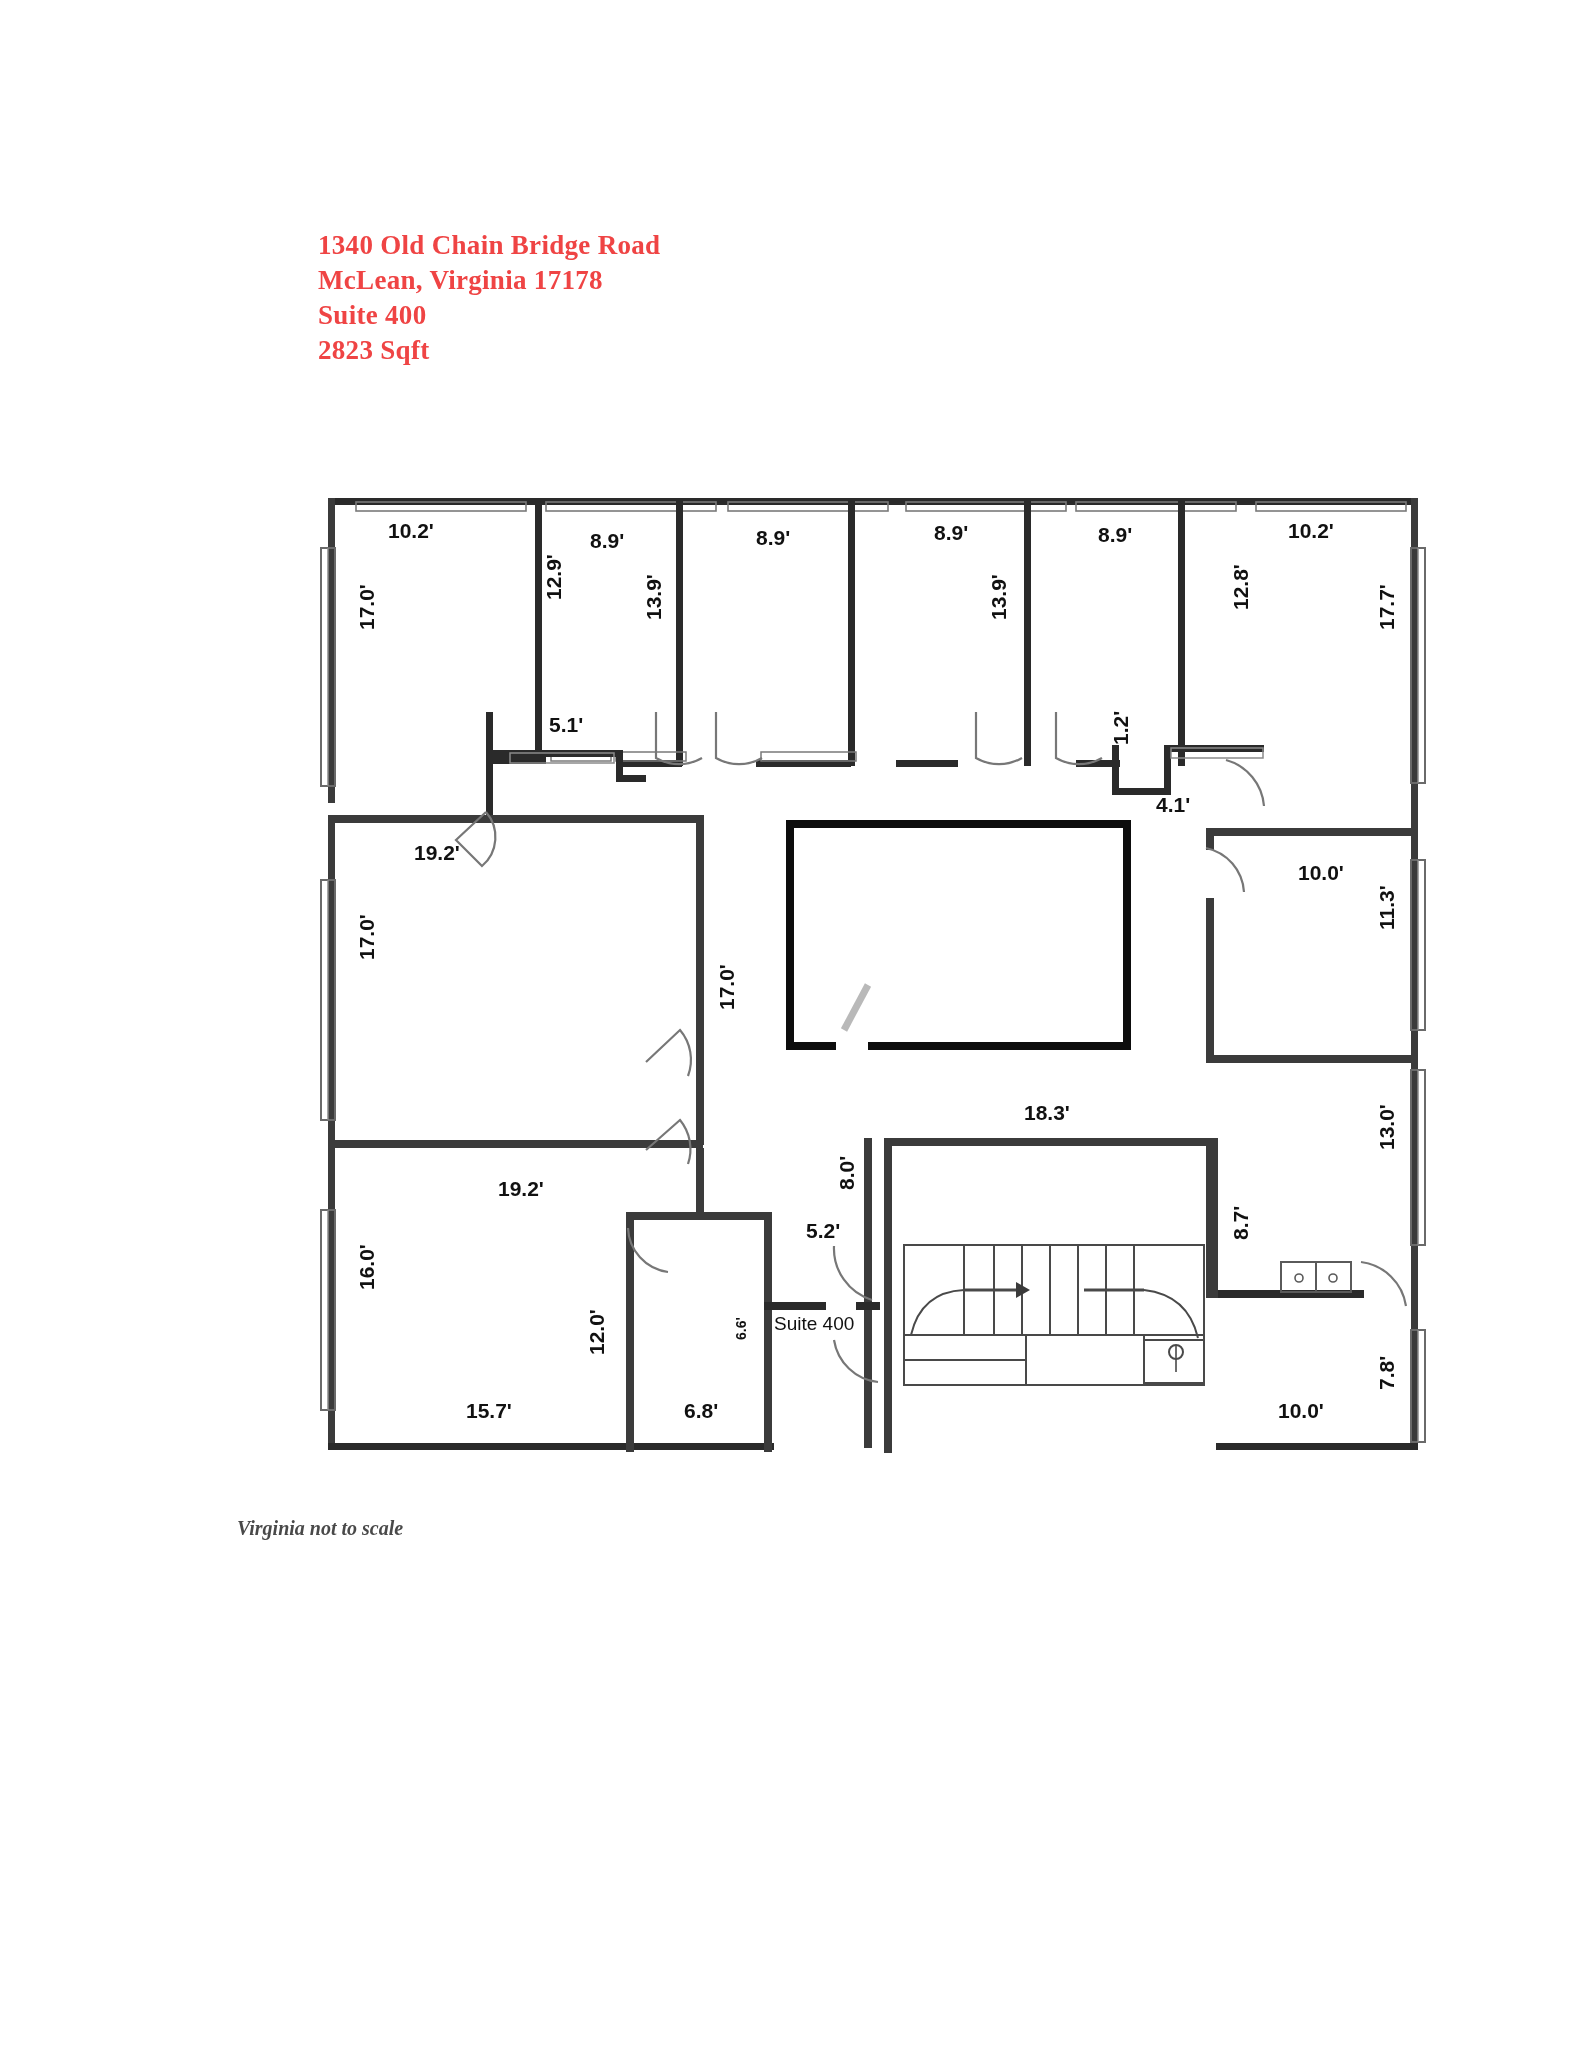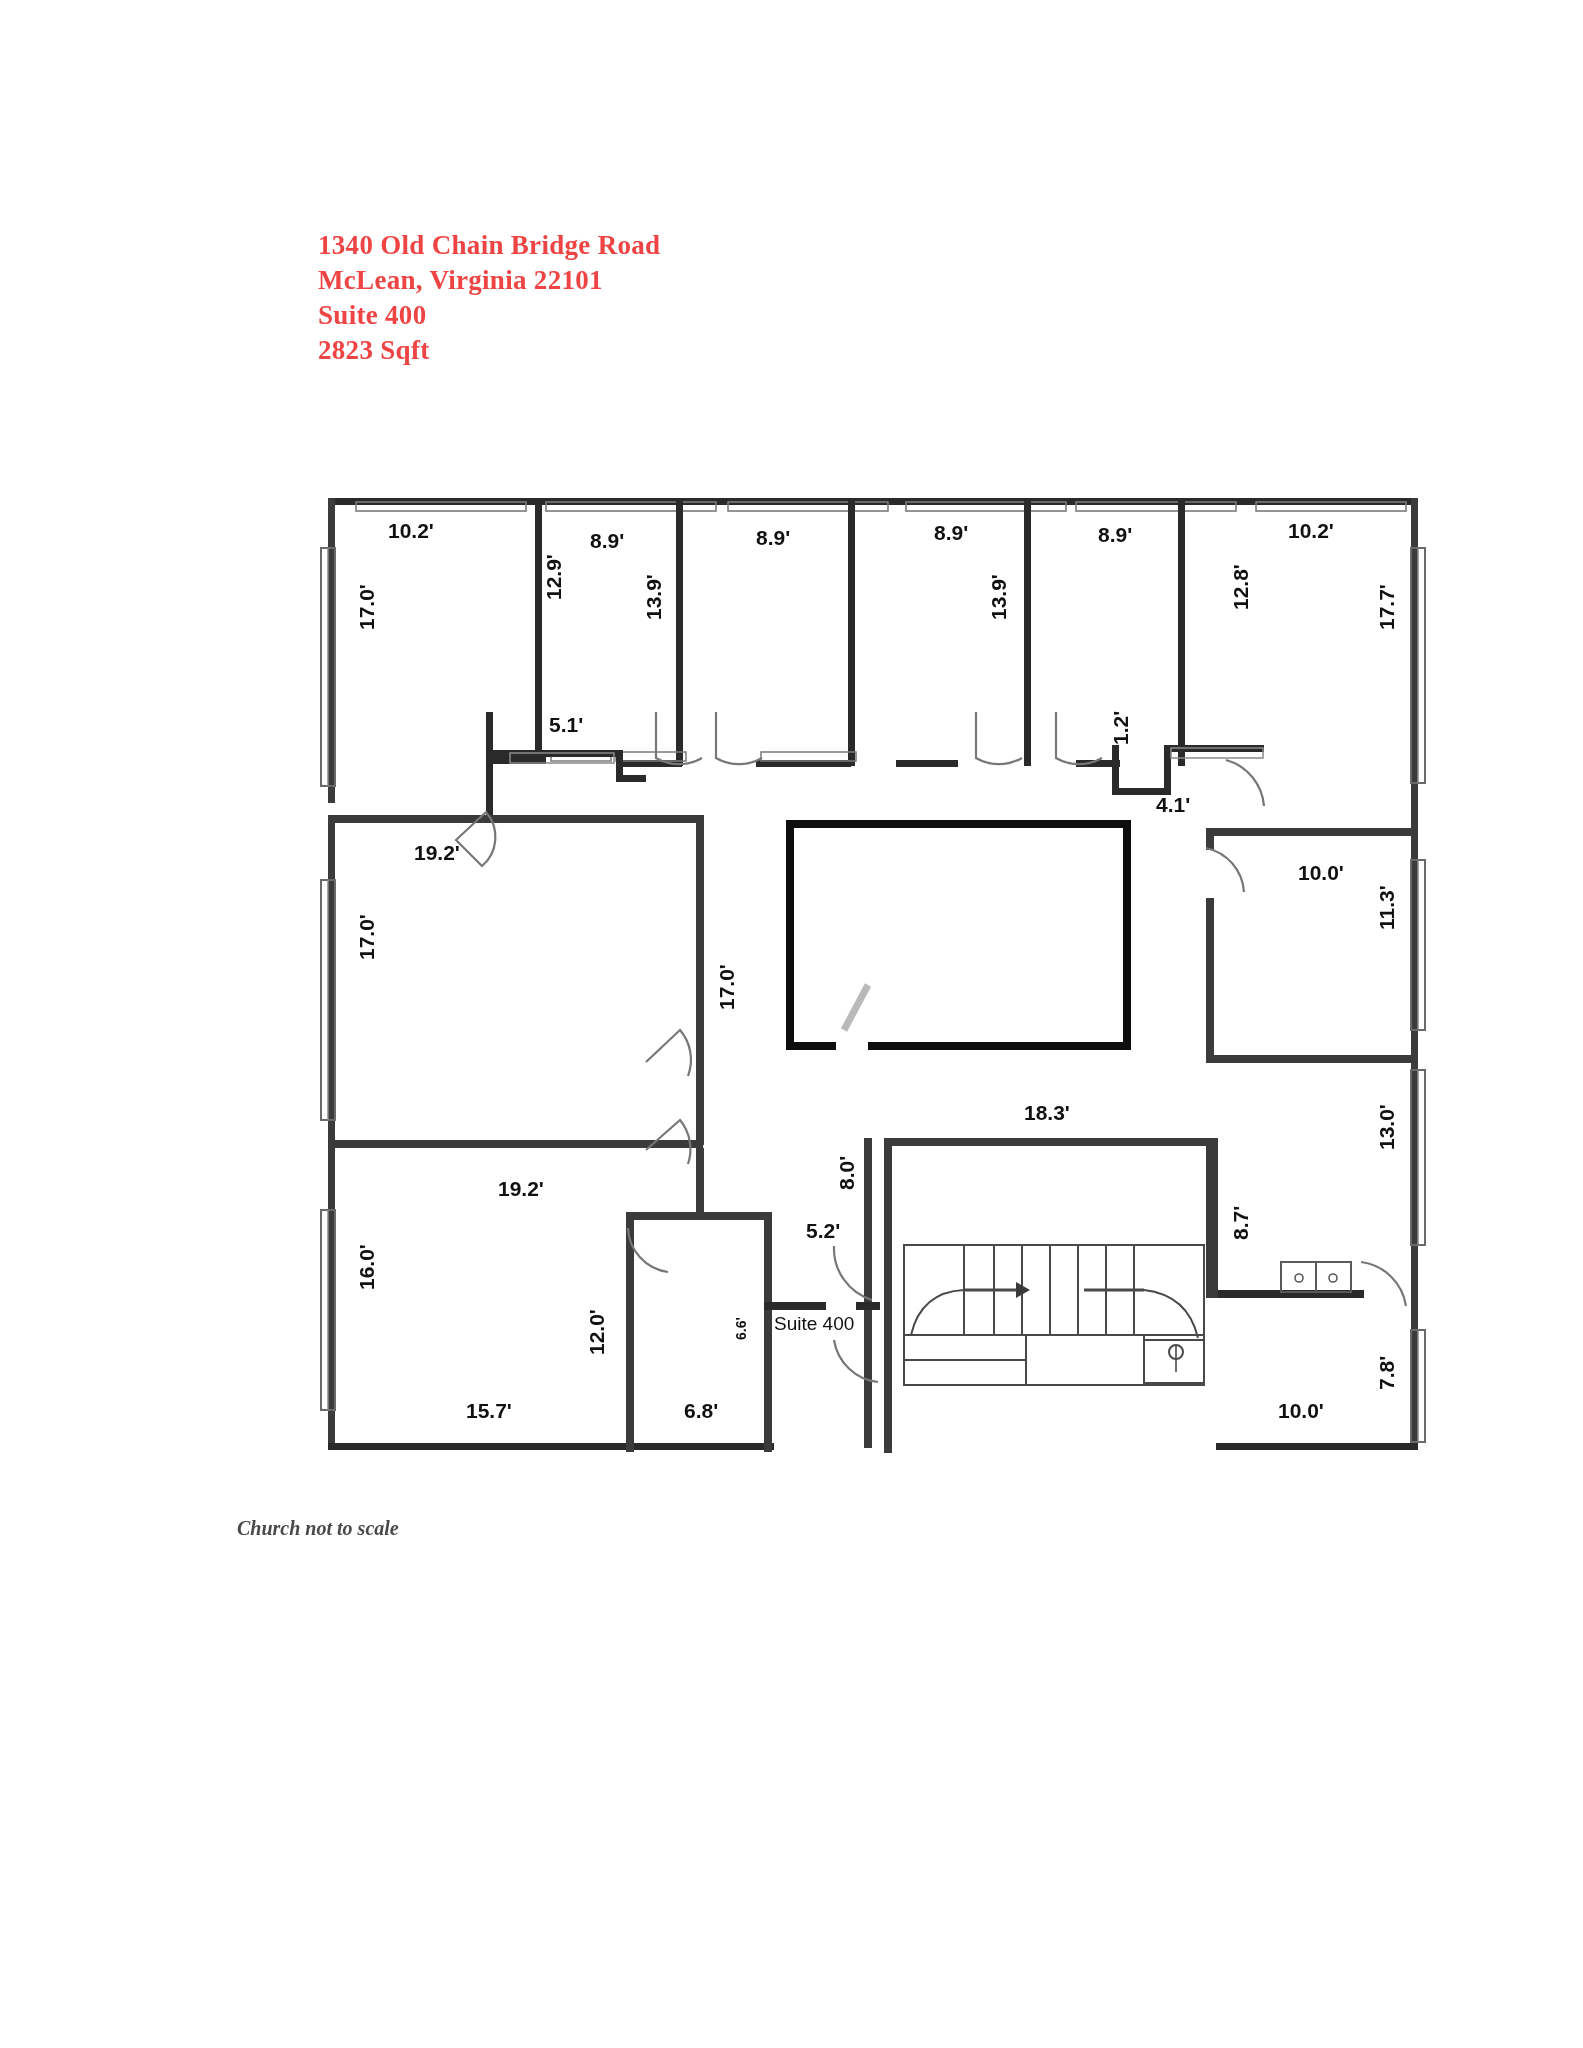--- a/index.html
+++ b/index.html
@@ -84,21 +84,21 @@
     font-weight: normal;
     font-size: 19px;
     fill: #111;
   }
 </style>
 </head>
 <body>
 
 <div id="header-block">
   <div class="hline">1340 Old Chain Bridge Road</div>
-  <div class="hline">McLean, Virginia 22101</div>
+  <div class="hline">McLean, Virginia 17178</div>
   <div class="hline">Suite 400</div>
   <div class="hline">2823 Sqft</div>
 </div>
 
 <div id="plan-canvas">
 <svg id="plan-svg" width="1583" height="2048" viewBox="0 0 1583 2048" xmlns="http://www.w3.org/2000/svg">
 
   <defs>
 
     <filter id="rough" x="-5%" y="-5%" width="110%" height="110%">
@@ -334,14 +334,14 @@
     <text class="dim" x="450" y="1418">15.7'</text>
     <text class="dim" x="668" y="1418">6.8'</text>
     <text class="dim" x="1262" y="1418">10.0'</text>
 
     <text class="roomlabel" x="758" y="1330">Suite 400</text>
   </g>
 </svg>
 </div>
 
 <div id="footer-block">
-  <div id="footer-note">Church not to scale</div>
+  <div id="footer-note">Virginia not to scale</div>
 </div>
 
 </body></html>

